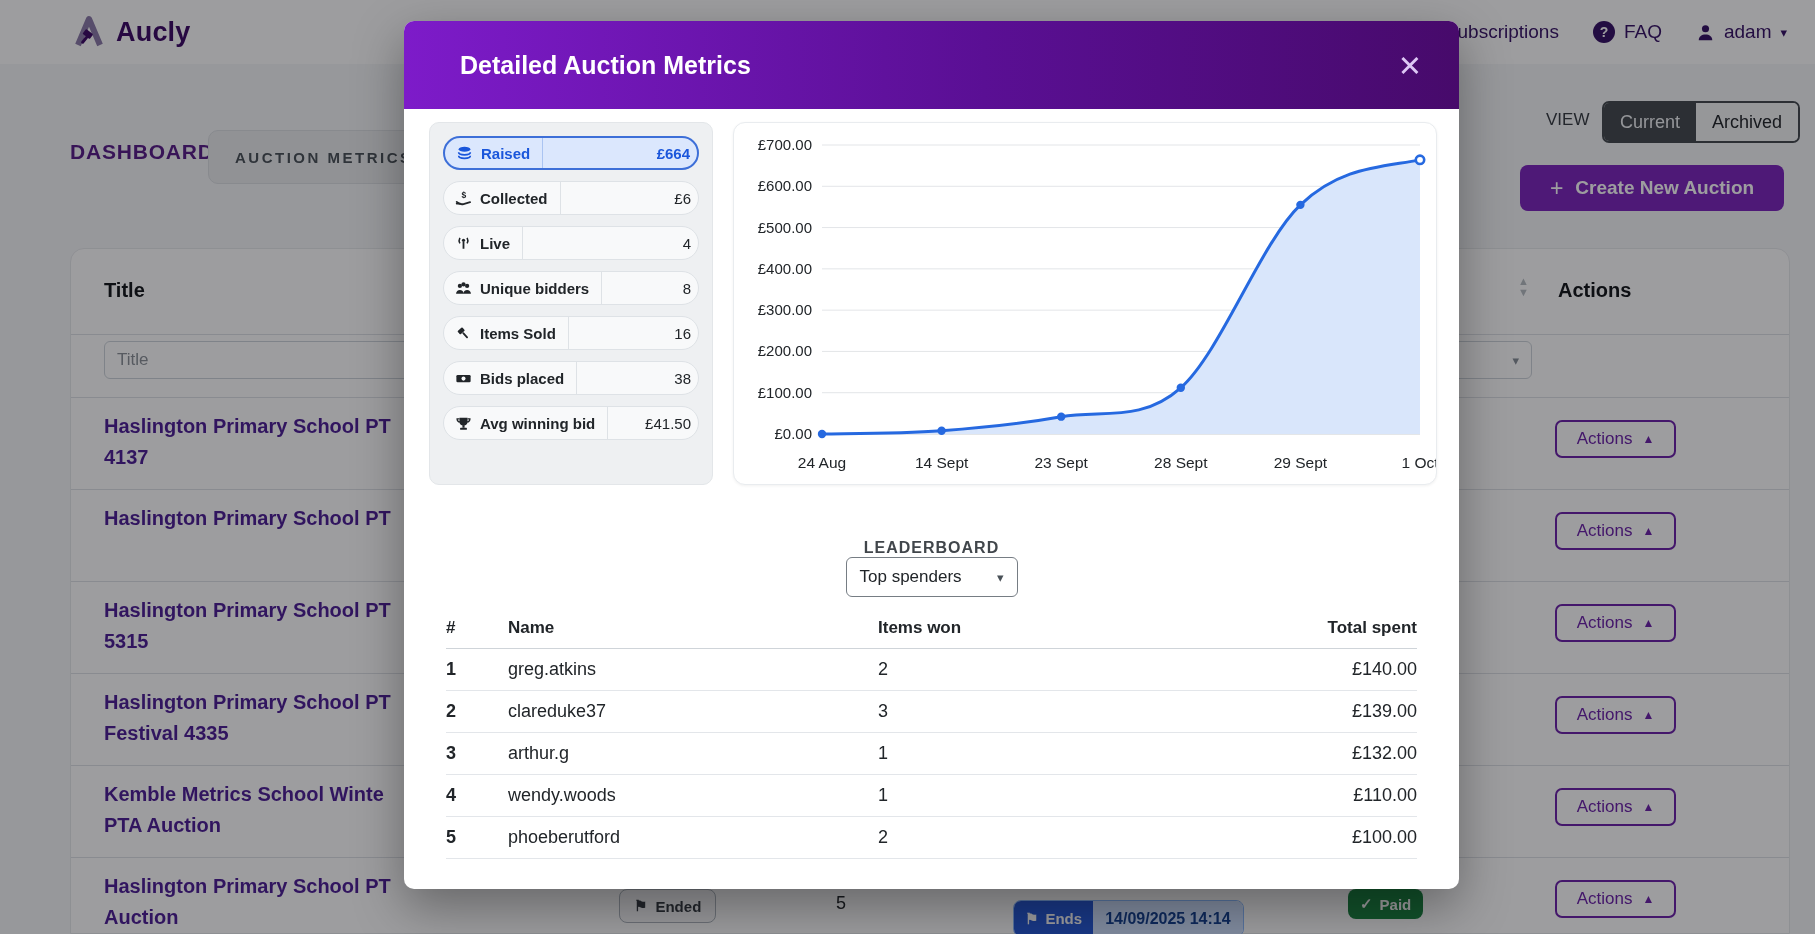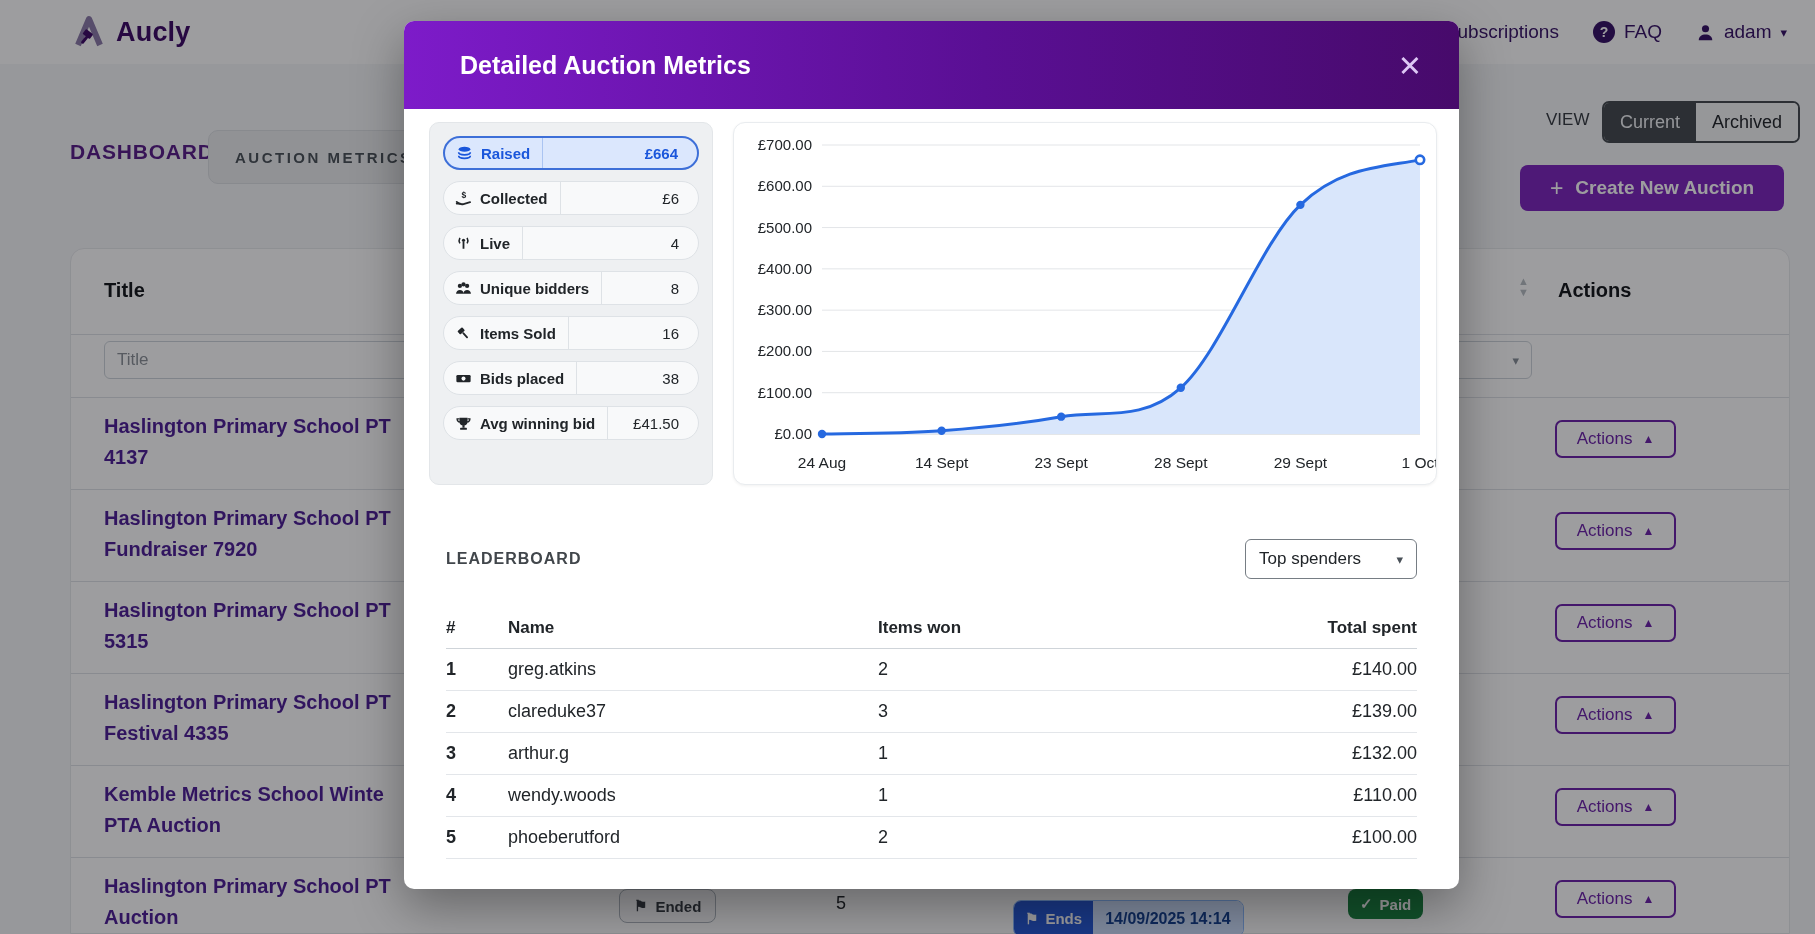--- a/index.html
+++ b/index.html
@@ -89,33 +89,33 @@
                  border:none; color:#ddc8f5; font-size:29px; cursor:pointer; line-height:38px;
                  font-family:"DejaVu Sans", sans-serif; }
 
   .modal-top { position:absolute; left:25px; top:101px; width:1008px; display:flex; gap:20px; }
   .metrics-panel { width:284px; background:#eef0f2; border:1px solid #e3e6e9; border-radius:10px;
                    padding:13px; display:flex; flex-direction:column; gap:11px; }
   .metric-pill { height:34px; border-radius:17px; background:#f8f9fa; border:1px solid #dee2e6;
                  display:flex; align-items:center; overflow:hidden; cursor:pointer; }
   .metric-pill .m-label { display:flex; align-items:center; gap:8px; padding:0 12px 0 11px; height:100%;
                           border-right:1px solid #dee2e6; font-size:15px; font-weight:bold; color:#212529; }
-  .metric-pill .m-value { flex:1; text-align:right; padding-right:19px; font-size:15px; color:#212529; }
+  .metric-pill .m-value { flex:1; text-align:right; padding-right:7px; font-size:15px; color:#212529; }
   .metric-pill svg { color:#212529; }
   .metric-pill.selected { background:#dbe7fd; border:2px solid #3d6fd8; }
   .metric-pill.selected .m-label { color:#1a56db; border-right-color:#aac4f2; }
   .metric-pill.selected .m-value { color:#1a56db; font-weight:bold; }
   .metric-pill.selected svg { color:#1a56db; }
 
   .chart-card { flex:1; height:363px; background:#fff; border:1px solid #e9ecef; border-radius:12px;
                 box-shadow:0 1px 3px rgba(0,0,0,.06); overflow:hidden; }
   .chart-card svg { display:block; }
 
   .lb-header { position:absolute; left:42px; top:518px; width:971px; display:flex; align-items:center;
-               justify-content:space-between; }
+               justify-content:space-between;flex-direction:column; }
   .lb-heading { font-size:16px; font-weight:bold; letter-spacing:1px; color:#41464b; }
   .lb-select { width:172px; height:40px; border:1.5px solid #767d84; border-radius:6px; background:#fff;
                display:flex; align-items:center; padding:0 13px; font-size:17px; color:#212529; cursor:pointer; }
   .lb-select .sel-caret { margin-left:auto; color:#495057; font-size:13px; }
 
   .lb-table { position:absolute; left:42px; top:586px; width:971px; }
   .lb-grid-row { display:grid; grid-template-columns:62px 370px 1fr 206px; align-items:center; height:42px; }
   .lb-head-row { border-bottom:1px solid #cfd4d9; font-size:17px; font-weight:bold; color:#212529; }
   .lb-row { border-bottom:1px solid #e3e6ea; font-size:18px; color:#212529; }
   .lb-rank { font-weight:bold; }
@@ -221,21 +221,20 @@
           <div>4137</div>
       </div>
       <button class="actions-btn">
         <span>Actions</span>
           <span class="caret-up">▲</span>
       </button>
     </div>
     <div class="bg-row" style="top:241px">
       <div class="bg-row-title">
         <div>Haslington Primary School PT</div>
-          <div>Fundraiser 7920</div>
       </div>
       <button class="actions-btn">
         <span>Actions</span>
           <span class="caret-up">▲</span>
       </button>
     </div>
     <div class="bg-row" style="top:333px">
       <div class="bg-row-title">
         <div>Haslington Primary School PT</div>
           <div>5315</div>

